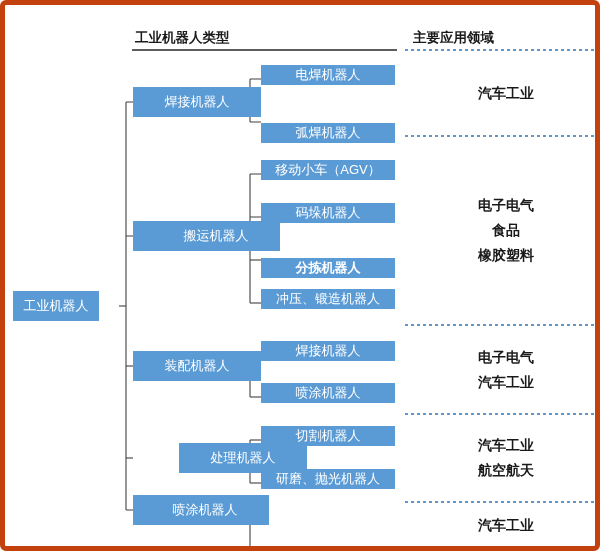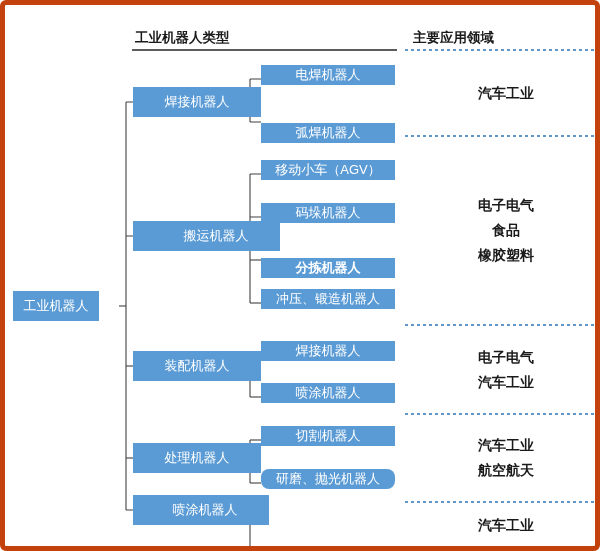--- a/index.html
+++ b/index.html
@@ -82,33 +82,33 @@
   </svg>
 
   <div class="hdr" style="left:130px; top:24px;">工业机器人类型</div>
   <div class="hdr" style="left:408px; top:24px;">主要应用领域</div>
 
   <div class="node root">工业机器人</div>
 
   <div class="node l1" style="top:82px;">焊接机器人</div>
   <div class="node l1" style="top:216px;padding-left:19px;">搬运机器人</div>
   <div class="node l1" style="top:346px;">装配机器人</div>
-  <div class="node l1" style="top:438px;">处理机器人</div>
+  <div class="node l1" style="top:438px;margin-left:46px;">处理机器人</div>
   <div class="node l1" style="top:490px;padding-left:8px;">喷涂机器人</div>
 
   <div class="node l2" style="top:60px;">电焊机器人</div>
   <div class="node l2" style="top:118px;">弧焊机器人</div>
   <div class="node l2" style="top:155px;">移动小车（AGV）</div>
   <div class="node l2" style="top:198px;">码垛机器人</div>
   <div class="node l2" style="top:253px;font-weight:bold;">分拣机器人</div>
   <div class="node l2" style="top:284px;">冲压、锻造机器人</div>
   <div class="node l2" style="top:336px;">焊接机器人</div>
   <div class="node l2" style="top:378px;">喷涂机器人</div>
   <div class="node l2" style="top:421px;">切割机器人</div>
-  <div class="node l2" style="top:464px;border-radius:8px;">研磨、抛光机器人</div>
+  <div class="node l2" style="top:464px;">研磨、抛光机器人</div>
 
   <div class="crop"></div>
 
   <div class="app" style="top:76px;">汽车工业</div>
   <div class="app" style="top:188px;">电子电气
 食品
 橡胶塑料</div>
   <div class="app" style="top:340px;">电子电气
 汽车工业</div>
   <div class="app" style="top:428px;">汽车工业

